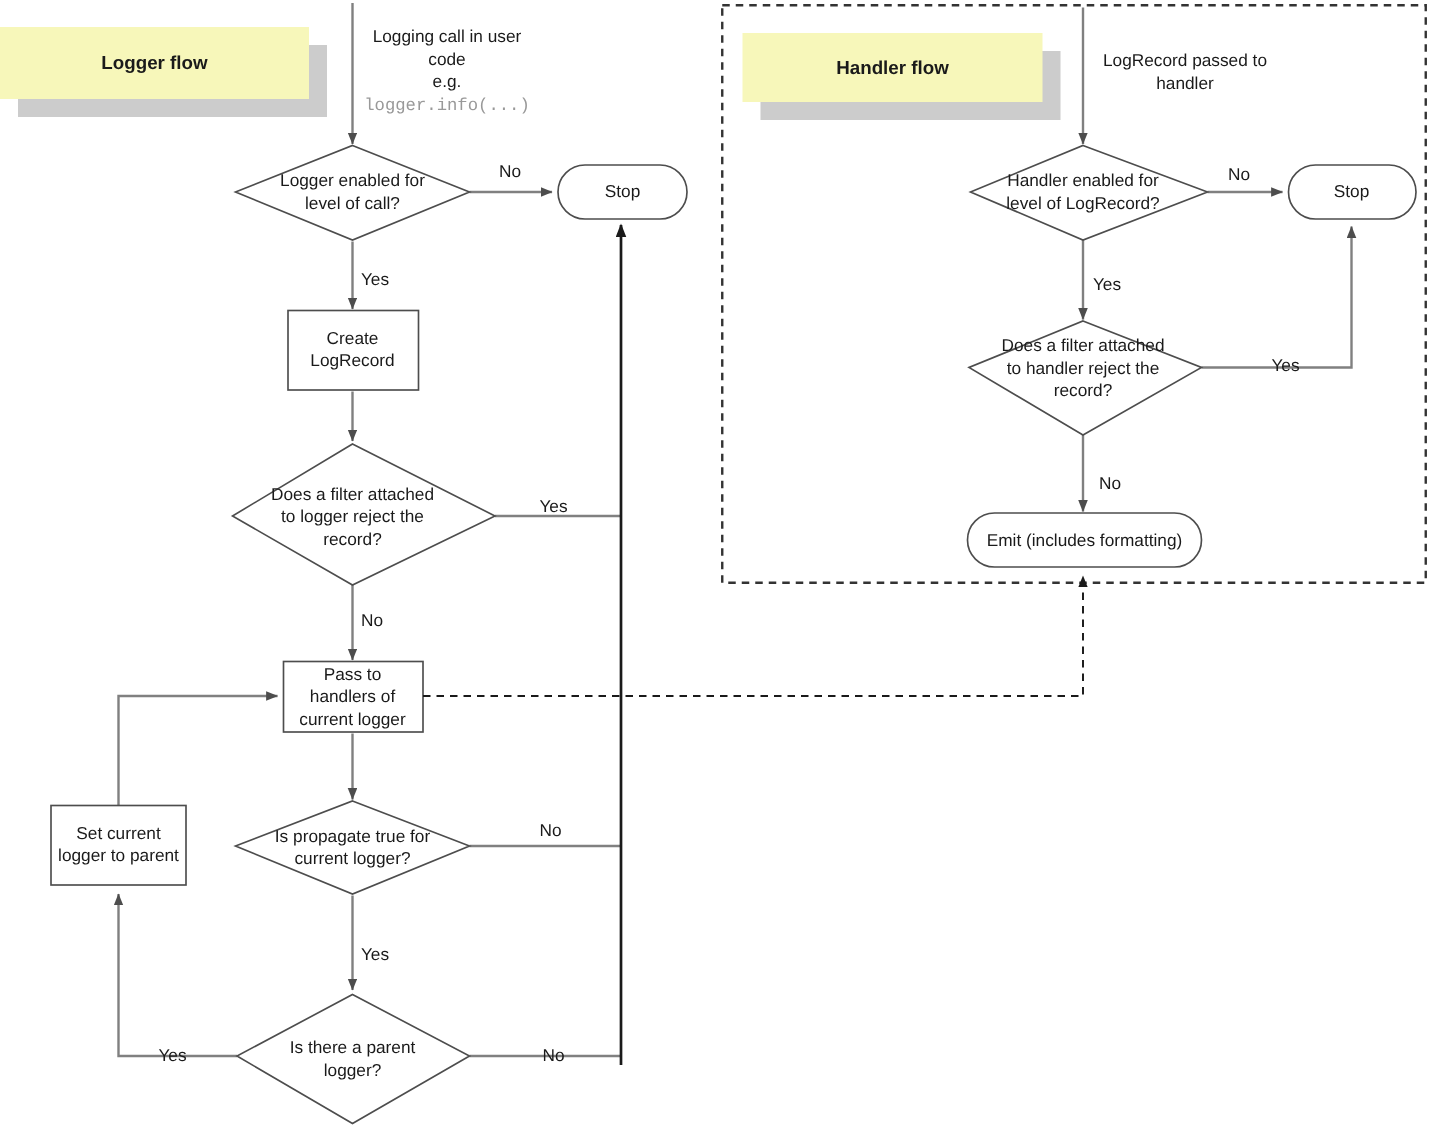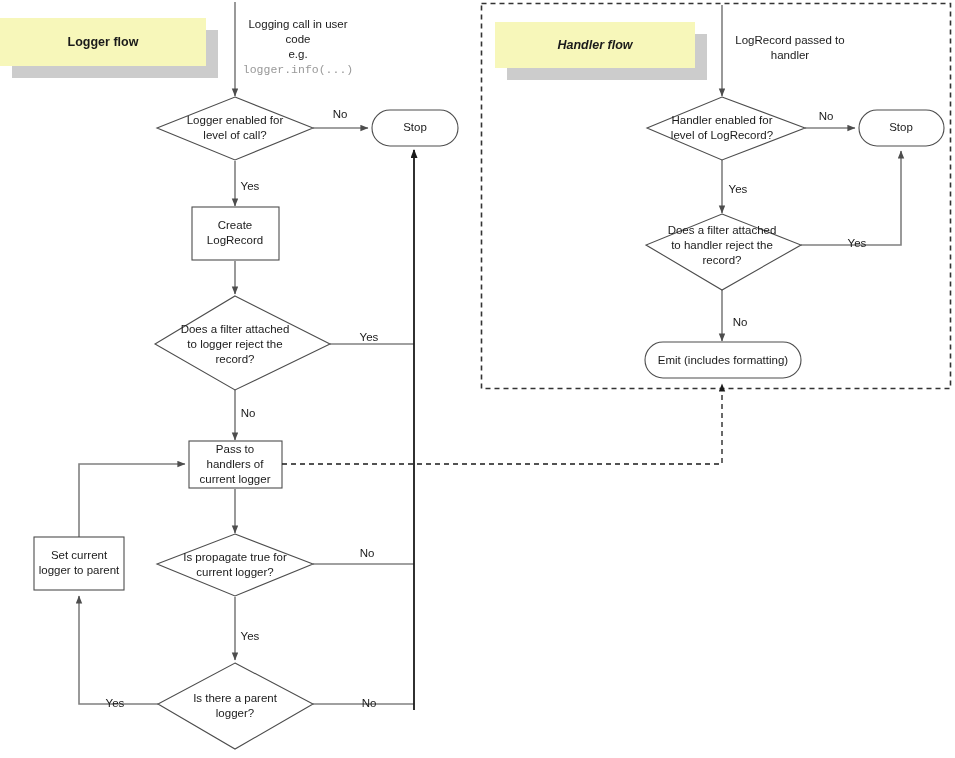--- a/index.html
+++ b/index.html
@@ -108,21 +108,21 @@
 
   <div class="banner" style="left:0px; top:18px; width:218px; height:77px;">
     <div class="banner-shadow" style="left:12px; top:12px; width:206px; height:48px;"></div>
     <div class="banner-face" style="left:0px; top:0px; width:206px; height:48px;"></div>
     <div class="banner-label" style="left:0px; top:17px; width:206px;">Logger flow</div>
   </div>
 
   <div class="banner" style="left:495px; top:22px; width:212px; height:58px;">
     <div class="banner-shadow" style="left:12px; top:12px; width:200px; height:46px;"></div>
     <div class="banner-face" style="left:0px; top:0px; width:200px; height:46px;"></div>
-    <div class="banner-label" style="left:0px; top:16px; width:200px;font-style:italic;">Handler flow</div>
+    <div class="banner-label" style="left:0px; top:16px; width:200px;">Handler flow</div>
   </div>
 
   <svg class="flow" viewBox="0 0 955 758">
     <defs>
       <marker id="arrow-grey" markerWidth="9" markerHeight="9" refX="7.6" refY="3.2" orient="auto" markerUnits="userSpaceOnUse">
         <path d="M0,0 L8,3.2 L0,6.4 z" fill="#4d4d4d"></path>
       </marker>
       <marker id="arrow-dark" markerWidth="10" markerHeight="10" refX="8" refY="3.5" orient="auto" markerUnits="userSpaceOnUse">
         <path d="M0,0 L9,3.5 L0,7 z" fill="#1a1a1a"></path>
       </marker>

